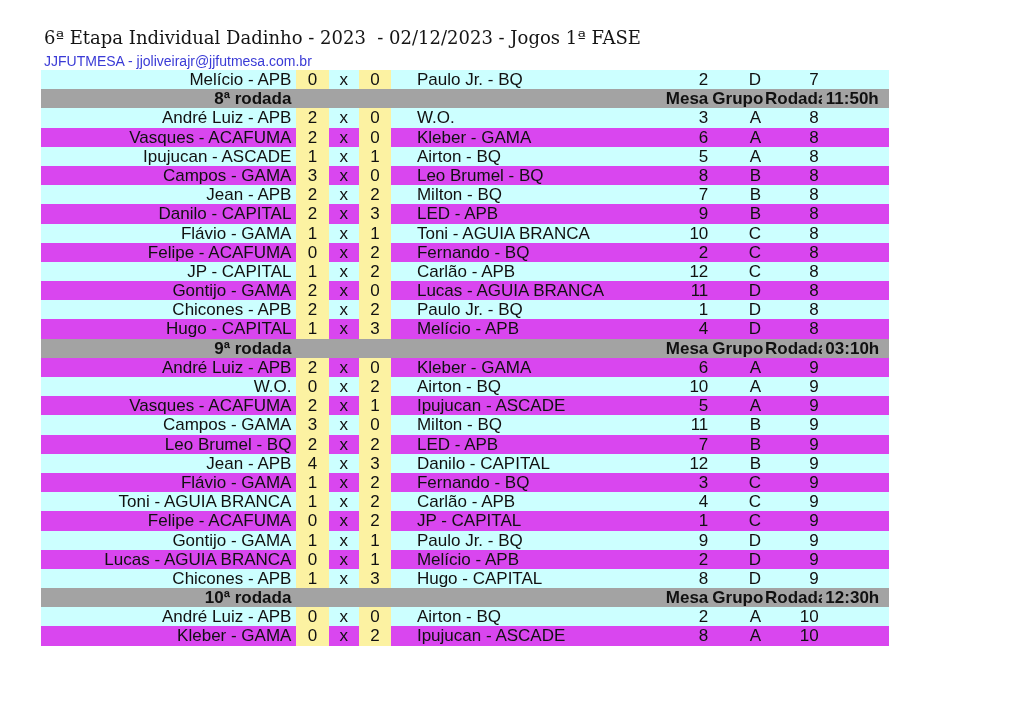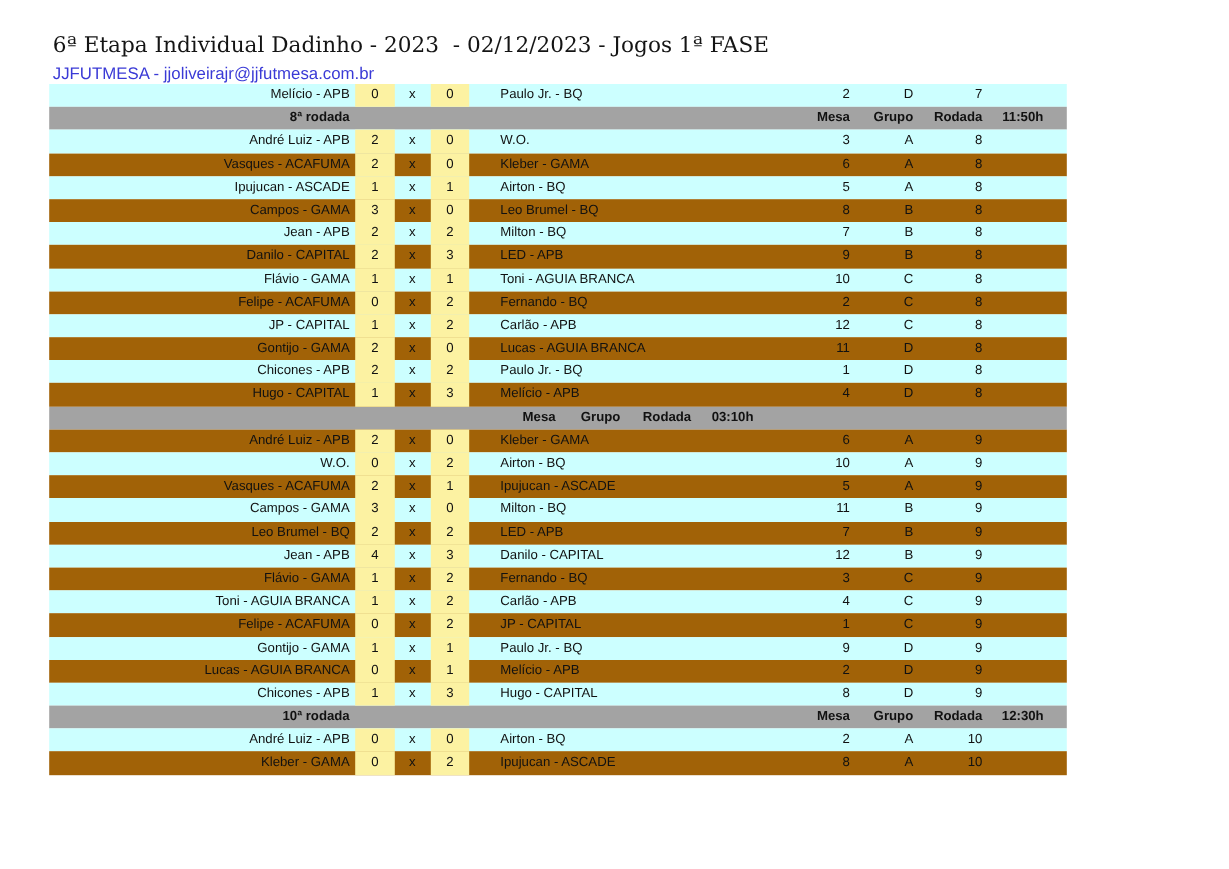--- a/index.html
+++ b/index.html
@@ -21,24 +21,24 @@
   .contact {
     position:absolute; left:44px; top:53px;
     font-size:14px; color:#3a3ad6;
     text-decoration:none; white-space:pre;
   }
   .tbl {
     position:absolute; left:41px; top:70px; width:848px;
   }
   .row {
     display:flex; height:19.2px; line-height:19.4px;
-    font-size:11px; white-space:nowrap;
+    font-size:17px; white-space:nowrap;
   }
   .row.even { background:#ccffff; }
-  .row.odd  { background:#a16207; }
+  .row.odd  { background:#d946ef; }
   .row.hdr  { background:#a3a3a3; font-weight:bold; }
   .c { overflow:hidden; }
   .name1  { width:262px; text-align:right; padding-right:5px; }
   .s1, .s2{ width:33px;  text-align:center; }
   .row.match .s1, .row.match .s2 { background:#fcf2a2; }
   .xsep   { width:31px;  text-align:center; }
   .name2  { width:260px; padding-left:5px;margin-left:21px; }
   .mesa   { width:48px;  text-align:right; padding-right:4px; }
   .grupo  { width:54px;  text-align:right; padding-right:4px; }
   .rodada { width:58px;  text-align:right; padding-right:3px; }
@@ -199,20 +199,21 @@
         <div class="c s1">1</div>
         <div class="c xsep">x</div>
         <div class="c s2">3</div>
         <div class="c name2">Melício - APB</div>
         <div class="c mesa">4</div>
         <div class="c grupo">D</div>
         <div class="c rodada">8</div>
         <div class="c time"></div>
       </div>
       <div class="row hdr">
+        <div class="c name1">9ª rodada</div>
         <div class="c s1"></div>
         <div class="c xsep"></div>
         <div class="c s2"></div>
         <div class="c name2"></div>
         <div class="c mesa">Mesa</div>
         <div class="c grupo">Grupo</div>
         <div class="c rodada">Rodada</div>
         <div class="c time">03:10h</div>
       </div>
       <div class="row match odd">

